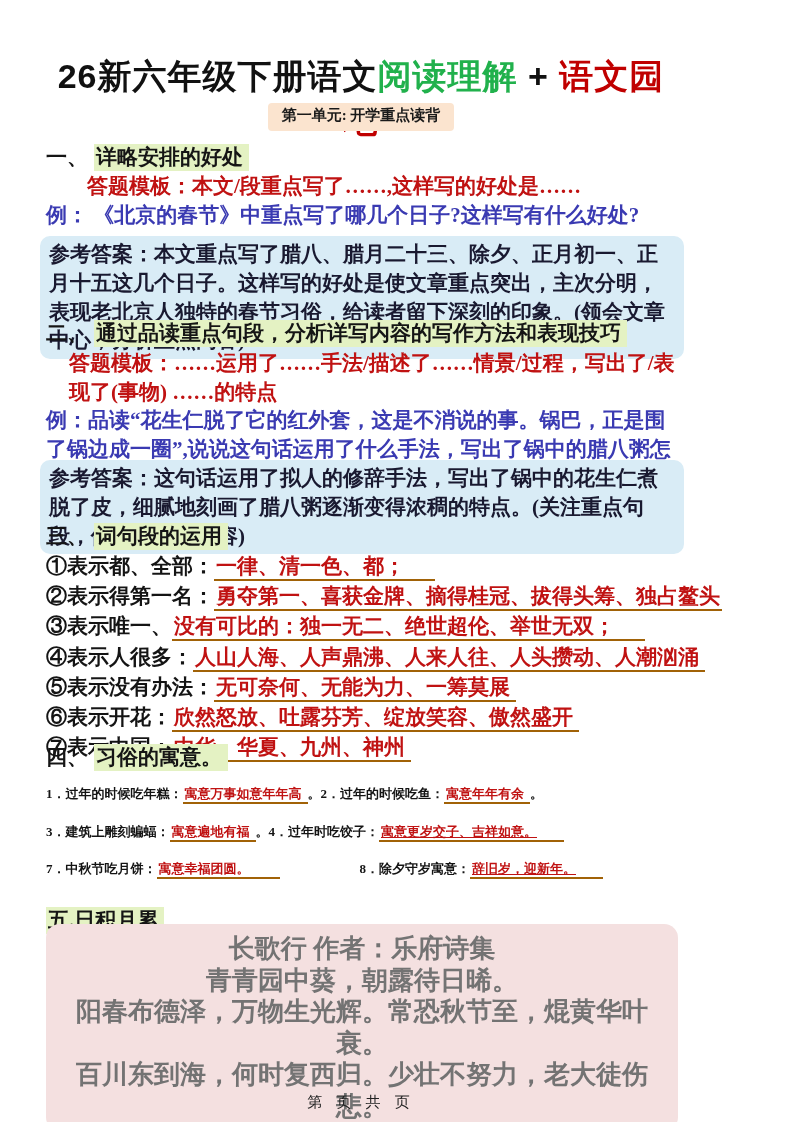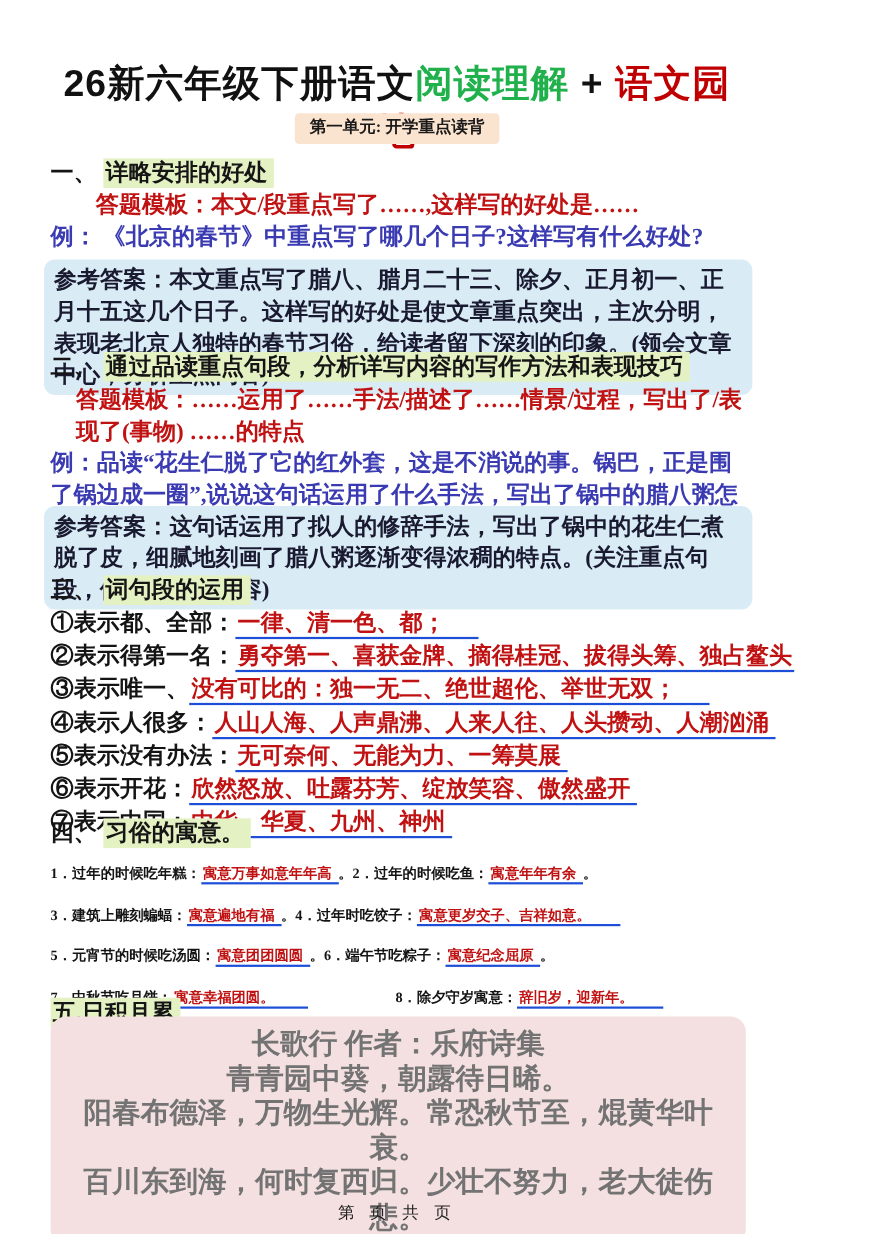--- a/index.html
+++ b/index.html
@@ -29,23 +29,23 @@
   .r2{top:349px;}
   .e2{top:406px;}
 
   .box{position:absolute;left:40px;right:38px;background:#d9ecf6;border-radius:10px;
        padding:4px 9px;font-size:21px;font-weight:700;line-height:28.8px;color:#191930;}
   .box1{top:236px;}
   .box2{top:460px;}
 
   .list{top:551px;font-size:21px;font-weight:700;}
   .list .li{height:30.2px;line-height:30.2px;white-space:nowrap;}
-  .ru{color:#c01212;border-bottom:2px solid #1d4ed8;padding:0 6px 1px 2px;}
+  .ru{color:#c01212;border-bottom:2px solid #a16207;padding:0 6px 1px 2px;}
   .pr30{padding-right:30px;}
-  .pr16{padding-right:27px;}
+  .pr16{padding-right:27px;text-decoration:underline;}
 
   .s4{top:775px;font-size:13px;font-weight:700;}
   .s4 .row{height:37.5px;line-height:37.5px;white-space:nowrap;}
   .gap{display:inline-block;width:80px;}
 
   .pink{position:absolute;left:46px;right:44px;top:924px;background:#f4e0e0;border-radius:14px;
         padding:9px 10px;text-align:center;font-size:26px;font-weight:700;
         line-height:31.5px;color:#737373;}
 
   .footer{top:1093px;text-align:center;font-size:15px;letter-spacing:5px;color:#222;
@@ -99,23 +99,20 @@
     <span class="hnum">四、</span><span class="hl">习俗的寓意。</span>
   </div>
   <div class="abs s4">
     <div class="row">
       <span>1．过年的时候吃年糕：</span><span class="ru">寓意万事如意年年高</span><span>。</span><span>2．过年的时候吃鱼：</span><span class="ru">寓意年年有余</span><span>。</span>
     </div>
     <div class="row">
       <span>3．建筑上雕刻蝙蝠：</span><span class="ru">寓意遍地有福</span><span>。</span><span>4．过年时吃饺子：</span><span class="ru pr16">寓意更岁交子、吉祥如意。</span>
     </div>
     <div class="row">
-      <span>5．元宵节的时候吃汤圆：</span><span class="ru">寓意团团圆圆</span><span>。</span><span>6．端午节吃粽子：</span><span class="ru">寓意纪念屈原</span><span>。</span>
-    </div>
-    <div class="row">
       <span>7．中秋节吃月饼：</span><span class="ru pr30">寓意幸福团圆。</span><span class="gap"></span><span>8．除夕守岁寓意：</span><span class="ru pr16">辞旧岁，迎新年。</span>
     </div>
   </div>
 
   <div class="abs h h5">
     <span class="hl"><span>五.</span><span>日积月累</span></span>
   </div>
   <div class="pink">
     <div>长歌行 作者：乐府诗集</div>
     <div>青青园中葵，朝露待日晞。</div>

